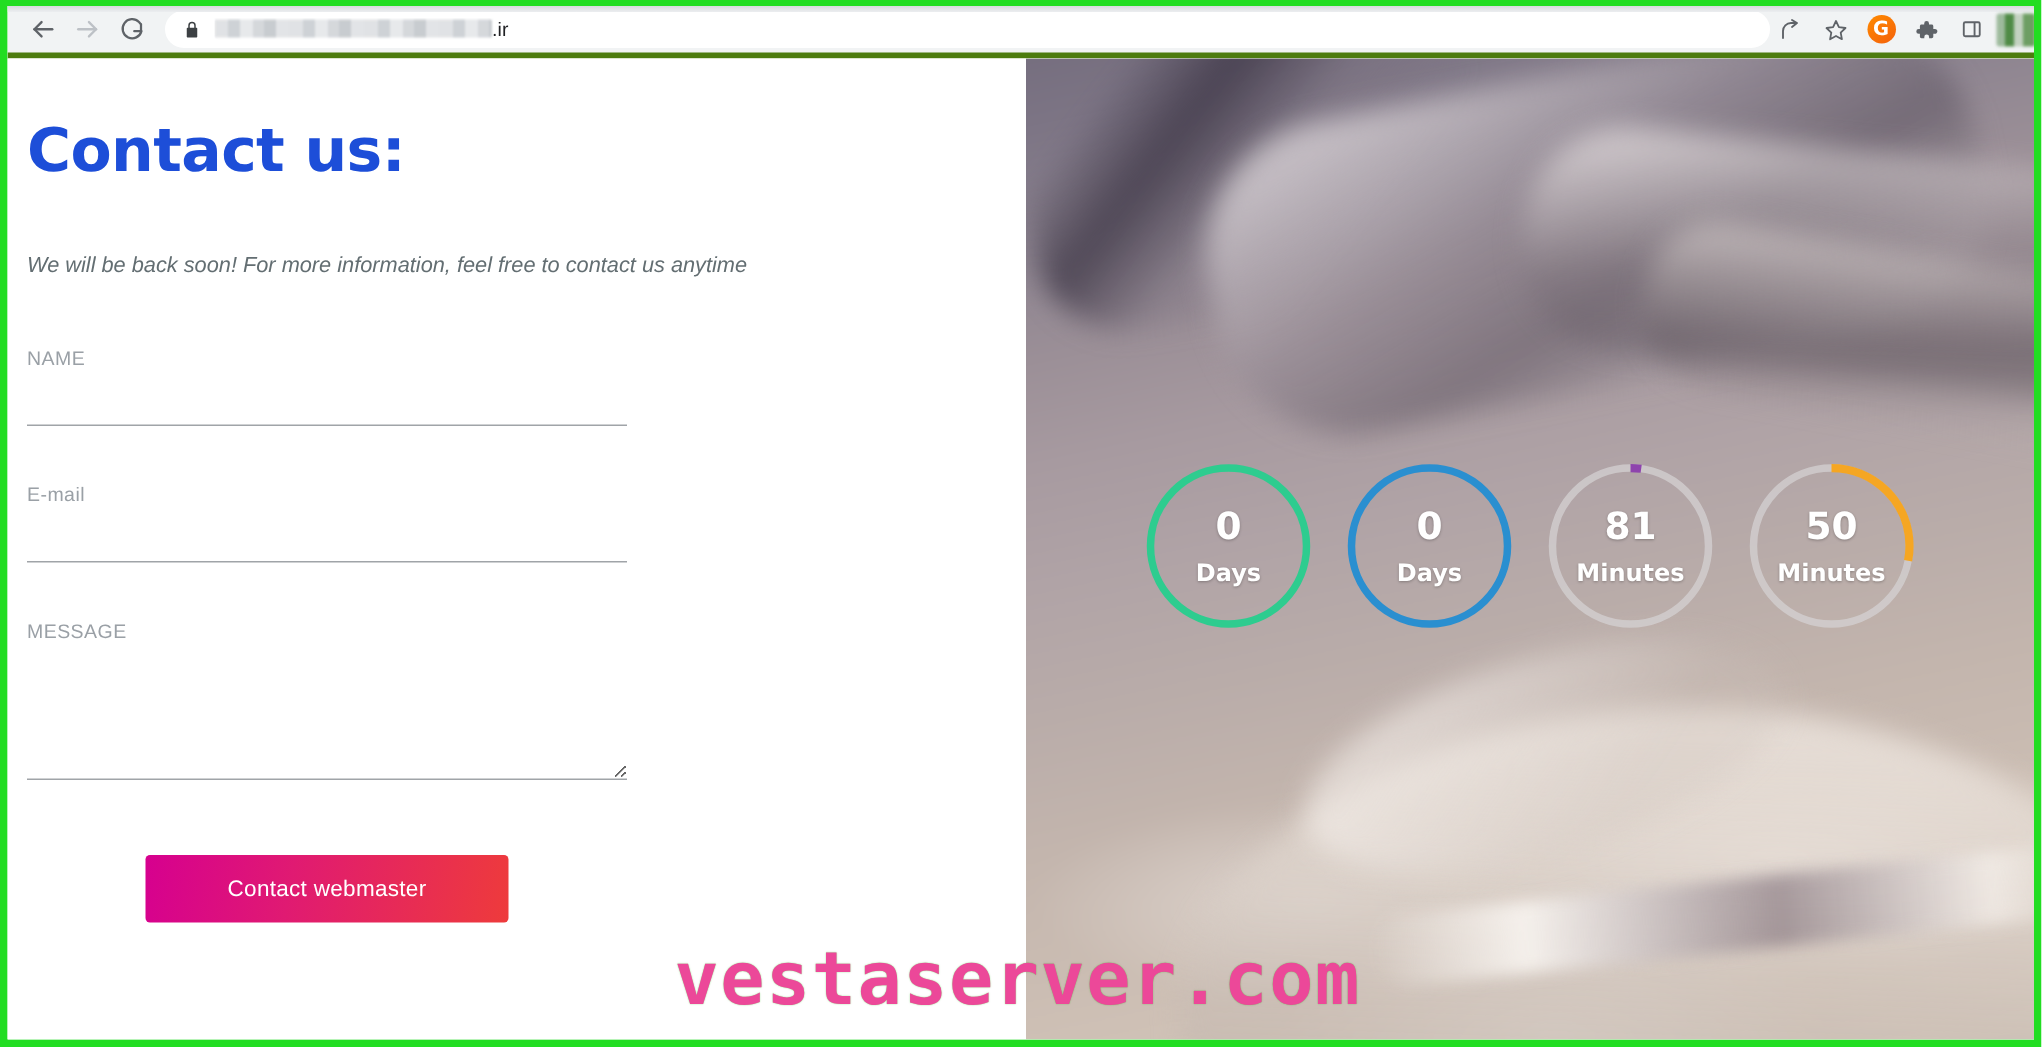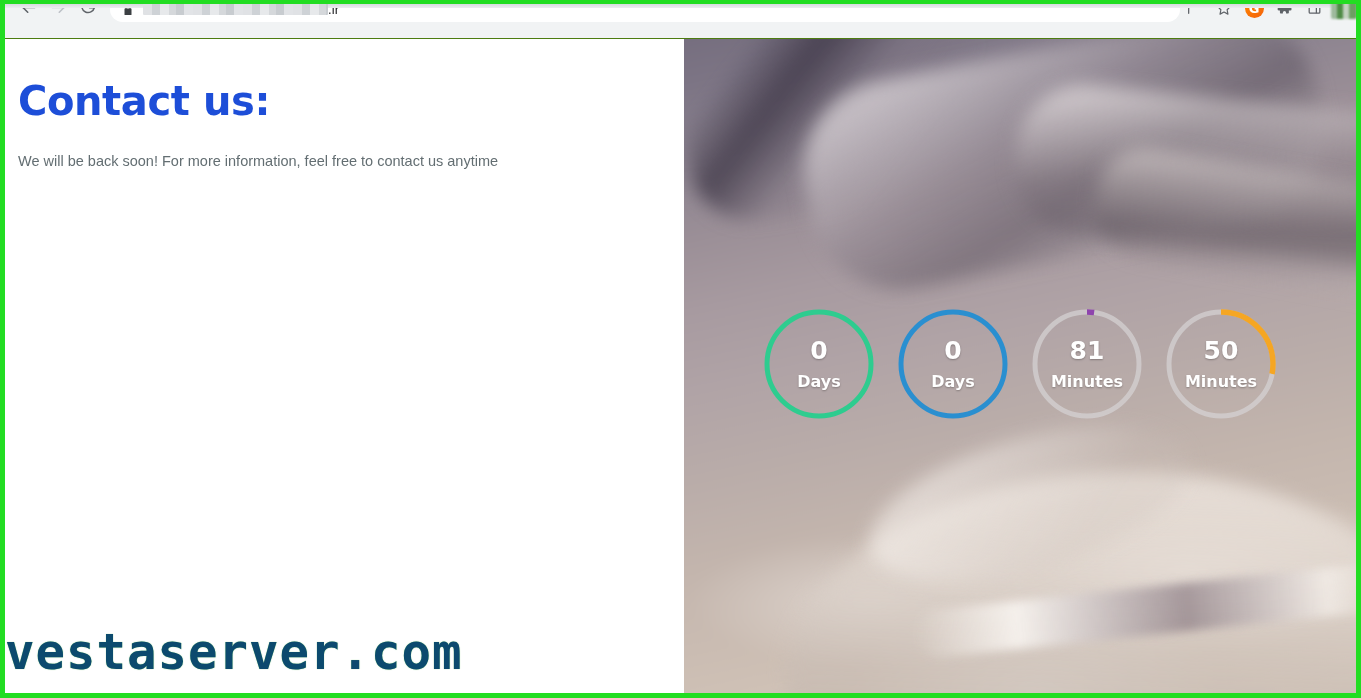--- a/index.html
+++ b/index.html
@@ -30,23 +30,23 @@
     display: flex;
     flex-direction: column;
   }
 
   
   .toolbar {
     height: 35px;
     min-height: 35px;
     background: #f1f3f4;
     display: flex;
-    align-items: flex-end;
-    padding: 16px 8px;
-    border-bottom: 1px solid #4d7c0f;
+    align-items: center;
+    padding: 0 8px;
+    border-bottom: 4px solid #4d7c0f;
     position: relative;
   }
   .toolbar::before {
     content: "";
     position: absolute;
     left: 0; right: 0; top: 0;
     height: 4px;
     background: linear-gradient(#d8dade, #eceef0);
   }
 
@@ -155,24 +155,25 @@
   .page-title {
     font-size: 40px;
     font-weight: 600;
     color: #1d4ed8;
     letter-spacing: -0.4px;
     line-height: 1.1;
     font-family: "DejaVu Sans", sans-serif;
   }
 
   .page-subtitle {
-    margin-top: 28px;
+    margin-top: 44px;
     font-size: 14.5px;
     color: #636e72;
     line-height: 1.4;
+    font-style: italic;
   }
 
   .contact-form { margin-top: 44px; width: 400px; }
 
   .field { position: relative; margin-bottom: 38px; }
 
   .field-label {
     font-size: 13px;
     color: #9aa0a6;
     letter-spacing: .3px;
@@ -352,25 +353,25 @@
     font-family: "DejaVu Sans", sans-serif;
     line-height: 1;
     text-shadow: 0 1px 2px rgba(0,0,0,.28);
   }
 
   
   .watermark {
     position: absolute;
     left: 0; right: 4px;
     bottom: 16px;
-    text-align: left;
+    text-align: center;
     font-family: "DejaVu Sans Mono", monospace;
     font-size: 49px;
     font-weight: bold;
-    color: #0c4a6e;
+    color: #ec4899;
     letter-spacing: 1px;
     line-height: 1;
     text-shadow: 0 0 1px rgba(40,180,20,.6);
     z-index: 5;
     pointer-events: none;
   }
 </style>
 </head>
 <body>
 
@@ -444,20 +445,41 @@
 
       </div>
     </div>
 
     <div class="viewport">
 
       <div class="form-panel">
         <h1 class="page-title">Contact us:</h1>
         <p class="page-subtitle">We will be back soon! For more information, feel free to contact us anytime</p>
 
+        <form class="contact-form">
+
+          <div class="field">
+            <label class="field-label">NAME</label>
+            <input class="field-input line-name" type="text" placeholder="" style="">
+          </div>
+
+          <div class="field">
+            <label class="field-label">E-mail</label>
+            <input class="field-input line-email" type="text" placeholder="" style="">
+          </div>
+
+          <div class="field">
+            <label class="field-label">MESSAGE</label>
+            <textarea class="field-textarea" placeholder="" style=""></textarea>
+          </div>
+
+          <div class="submit-row">
+            <button class="submit-btn" type="button">Contact webmaster</button>
+          </div>
+        </form>
       </div>
 
       <div class="hero">
         <div class="hero-photo"></div>
         <div class="hero-shape shape-a"></div>
         <div class="hero-shape shape-b"></div>
         <div class="hero-shape shape-c"></div>
         <div class="hero-shape shape-d"></div>
         <div class="hero-shape shape-e"></div>
         <div class="hero-shape shape-g"></div>

